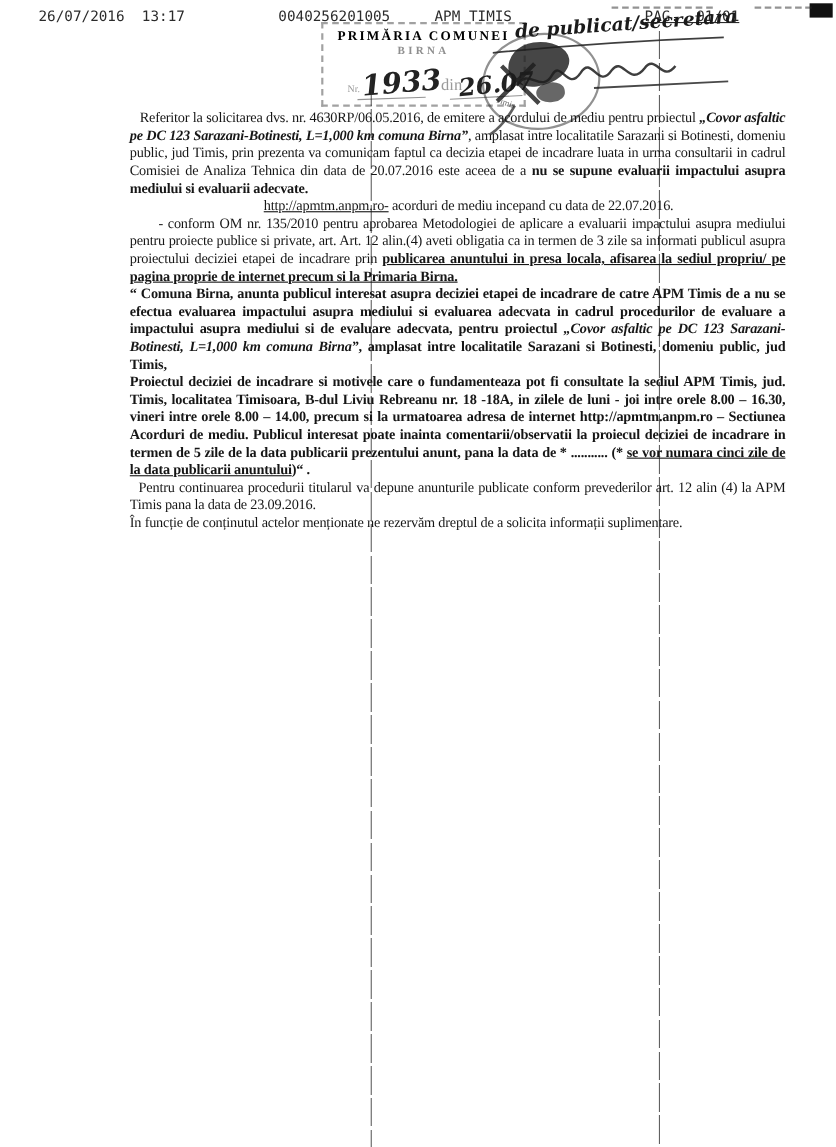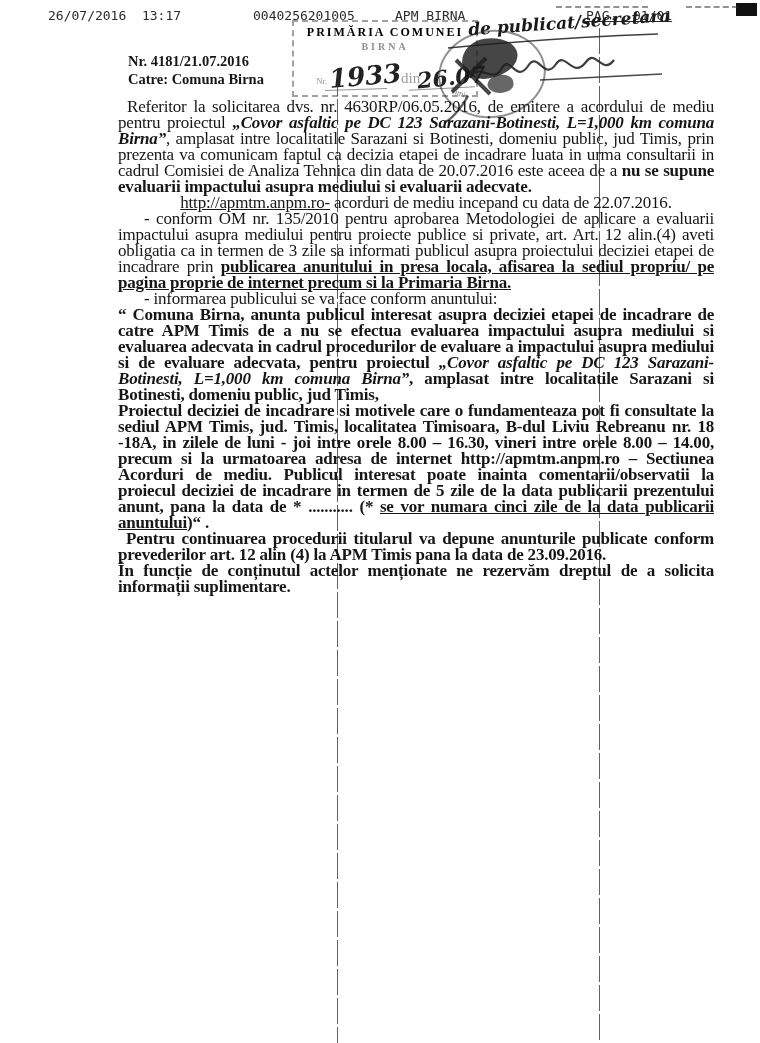--- a/index.html
+++ b/index.html
@@ -4,21 +4,21 @@
 <style>
   html,body{margin:0;padding:0;background:#fff;}
   .page{
     position:relative;width:760px;height:1043px;background:#ffffff;
     overflow:hidden;font-family:"Liberation Serif",serif;color:#161616;
   }
   
   .fax-header{position:absolute;top:8px;left:0;width:760px;height:20px;
     font-family:"DejaVu Sans Mono",monospace;font-size:13px;color:#2b2b2b;}
   .fax-header span{position:absolute;white-space:pre;}
-  .fx-datetime{left:35px;margin-left:13px;}
+  .fx-datetime{left:35px;}
   .fx-number{left:205px;margin-left:48px;}
   .fx-sender{left:395px;}
   .fx-page{left:586px;text-decoration:underline;}
   .corner-block{position:absolute;left:736px;top:3px;width:21px;height:13px;background:#111;}
   .top-dash{position:absolute;top:6px;height:0;border-top:2px dashed rgba(40,40,40,.5);}
   .td1{left:556px;width:92px;}
   .td2{left:686px;width:52px;}
   
   .registry-stamp{position:absolute;left:292px;top:20px;width:186px;height:77px;
     border:2px dashed rgba(70,70,70,.5);box-sizing:border-box;text-align:center;}
@@ -49,67 +49,63 @@
   .stamp-blob2{position:absolute;left:46px;top:44px;width:26px;height:18px;background:#262626;
     opacity:.7;border-radius:50% 50% 45% 55%;}
   .stamp-rim-text{position:absolute;left:8px;top:52px;font-size:8px;color:#3a3a3a;opacity:.75;
     transform:rotate(28deg);font-family:"Liberation Serif",serif;}
   
   .fold-line{position:absolute;width:1px;
     background:repeating-linear-gradient(180deg,#2c2c2c 0 26px,rgba(44,44,44,0) 26px 29px);opacity:.75;}
   .fold-left{left:337px;top:70px;height:973px;}
   .fold-right{left:599px;top:28px;height:1015px;}
   
-  .body-text{position:absolute;left:118px;top:99px;width:596px;font-size:17px;
+  .body-text{position:absolute;left:118px;top:99px;width:596px;font-size:13px;
     line-height:16px;text-align:justify;letter-spacing:-0.2px;}
   .body-text p{margin:0;}
   .b{font-weight:bold;}
   .bi{font-weight:bold;font-style:italic;}
   .u{text-decoration:underline;padding-left:20px;}
   .bu{font-weight:bold;text-decoration:underline;}
   .p1{text-indent:9px;}
   .p2a{padding-left:26px;}
   .p2b{text-align:center;}
   .p3,.p4{text-indent:26px;}
   .p5,.p6{font-weight:bold;}
-  .p7{font-weight:bold;text-indent:8px;}
-  .p8{font-weight:bold;}
+  .p7{font-weight:normal;text-indent:8px;}
+  .p8{font-weight:normal;}
 </style>
 </head>
 <body>
 
 <div class="page">
 
   <div class="fax-header">
     <span class="fx-datetime">26/07/2016  13:17</span>
     <span class="fx-number">0040256201005</span>
-    <span class="fx-sender">APM BIRNA</span>
+    <span class="fx-sender">APM TIMIS</span>
     <span class="fx-page">PAG.  01/01</span>
   </div>
   <div class="corner-block"></div>
   <div class="top-dash td1"></div>
   <div class="top-dash td2"></div>
 
   <div class="registry-stamp">
     <div class="rs-line1">PRIMĂRIA COMUNEI</div>
     <div class="rs-line2">BIRNA</div>
     <div class="rs-row">
       <span class="rs-nr-label">Nr.</span>
       <span class="rs-nr-value">1933</span>
       <span class="rs-din-label">din</span>
       <span class="rs-din-value">26.07</span>
       <span class="rs-underline ru1"></span>
       <span class="rs-underline ru2"></span>
     </div>
   </div>
 
-  <div class="letter-head">
-    <div>Nr. 4181/21.07.2016</div>
-    <div><span>Catre:</span> <span>Comuna Birna</span></div>
-  </div>
 
   <div class="hand-note">de publicat/secretara</div>
 
   <svg class="artwork" width="760" height="140" viewBox="0 0 760 140">
     <path d="M448 48 Q 550 38 658 34" stroke="#1c1c1c" stroke-width="1.6" fill="none" opacity="0.85"></path>
     <path d="M470 78 C 480 60 492 86 502 68 C 510 54 516 84 528 66 C 538 50 544 82 556 64 C 566 50 572 80 586 62 C 596 48 602 76 614 60" stroke="#1c1c1c" stroke-width="2.2" fill="none" opacity="0.85"></path>
     <path d="M540 80 L 662 74" stroke="#1c1c1c" stroke-width="1.6" fill="none" opacity="0.8"></path>
     <path d="M452 92 L 486 58 M 456 60 L 490 94" stroke="#161616" stroke-width="4" fill="none" opacity="0.8"></path>
     <path d="M468 96 C 460 110 452 118 446 122" stroke="#1c1c1c" stroke-width="2.5" fill="none" opacity="0.7"></path>
   </svg>
@@ -120,20 +116,19 @@
     <div class="stamp-rim-text">Timis</div>
   </div>
 
   <div class="fold-line fold-left"></div>
   <div class="fold-line fold-right"></div>
 
   <div class="body-text">
     <p class="p1"><span>Referitor la solicitarea dvs. nr. 4630RP/06.05.2016, de emitere a acordului de mediu pentru proiectul </span><span class="bi">„Covor asfaltic pe DC 123 Sarazani-Botinesti, L=1,000 km comuna Birna”</span><span>, amplasat intre localitatile Sarazani si Botinesti, domeniu public, jud Timis, prin prezenta va comunicam faptul ca decizia etapei de incadrare luata in urma consultarii in cadrul  Comisiei de Analiza Tehnica din data de 20.07.2016 este aceea de a </span><span class="b">nu se supune evaluarii impactului asupra mediului si evaluarii adecvate.</span></p>
     <p class="p2b"><span class="u">http://apmtm.anpm.ro-</span><span> acorduri de mediu incepand cu data de 22.07.2016.</span></p>
     <p class="p3"><span>- conform OM nr. 135/2010 pentru aprobarea Metodologiei de aplicare a evaluarii impactului asupra mediului pentru proiecte publice si private, art. Art. 12 alin.(4) aveti obligatia ca in termen de 3 zile sa informati publicul asupra proiectului deciziei etapei de incadrare prin </span><span class="bu">publicarea anuntului in presa locala, afisarea la sediul propriu/ pe pagina proprie de internet precum si la Primaria Birna.</span></p>
-    <p class="p4"><span>- informarea publicului se va face conform anuntului:</span></p>
     <p class="p5"><span>“ Comuna Birna, anunta publicul interesat asupra deciziei etapei de incadrare de catre APM Timis de a nu se efectua evaluarea impactului asupra mediului si evaluarea adecvata in cadrul procedurilor de evaluare a impactului asupra mediului si de evaluare adecvata, pentru proiectul </span><span class="bi">„Covor asfaltic pe DC 123 Sarazani-Botinesti, L=1,000 km comuna Birna”</span><span>, amplasat intre localitatile Sarazani si Botinesti, domeniu public, jud Timis,</span></p>
     <p class="p6"><span>Proiectul deciziei de incadrare si motivele care o fundamenteaza pot fi consultate la sediul APM Timis, jud. Timis, localitatea Timisoara, B-dul Liviu Rebreanu nr. 18 -18A, in zilele de luni - joi intre orele  8.00 – 16.30,  vineri intre orele 8.00 – 14.00, precum si la urmatoarea adresa de internet http://apmtm.anpm.ro – Sectiunea Acorduri de mediu. Publicul interesat poate inainta comentarii/observatii la proiecul deciziei de incadrare in termen de 5 zile de la data publicarii prezentului anunt, pana la data de * ........... (* </span><span class="bu">se vor numara cinci zile de la data publicarii anuntului</span><span>)“ .</span></p>
     <p class="p7"><span>Pentru continuarea procedurii titularul va depune  anunturile publicate conform prevederilor art. 12   alin (4)   la APM Timis pana la data de 23.09.2016.</span></p>
     <p class="p8"><span>În funcție de conținutul actelor menționate ne rezervăm dreptul de a solicita informații suplimentare.</span></p>
   </div>
 
 </div>
 
 </body></html>

